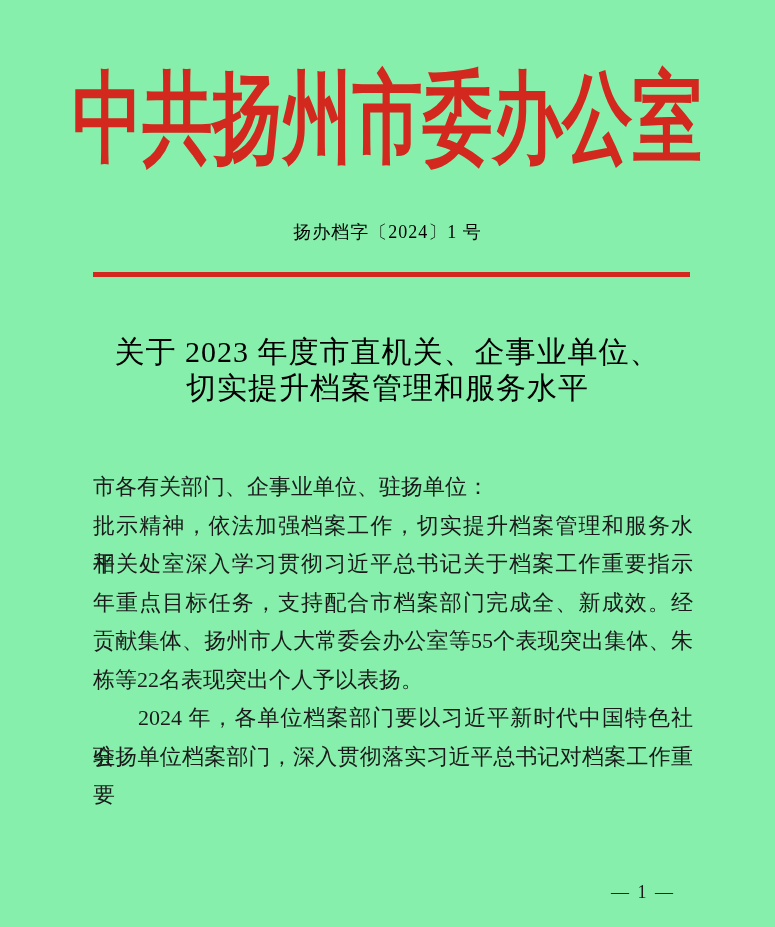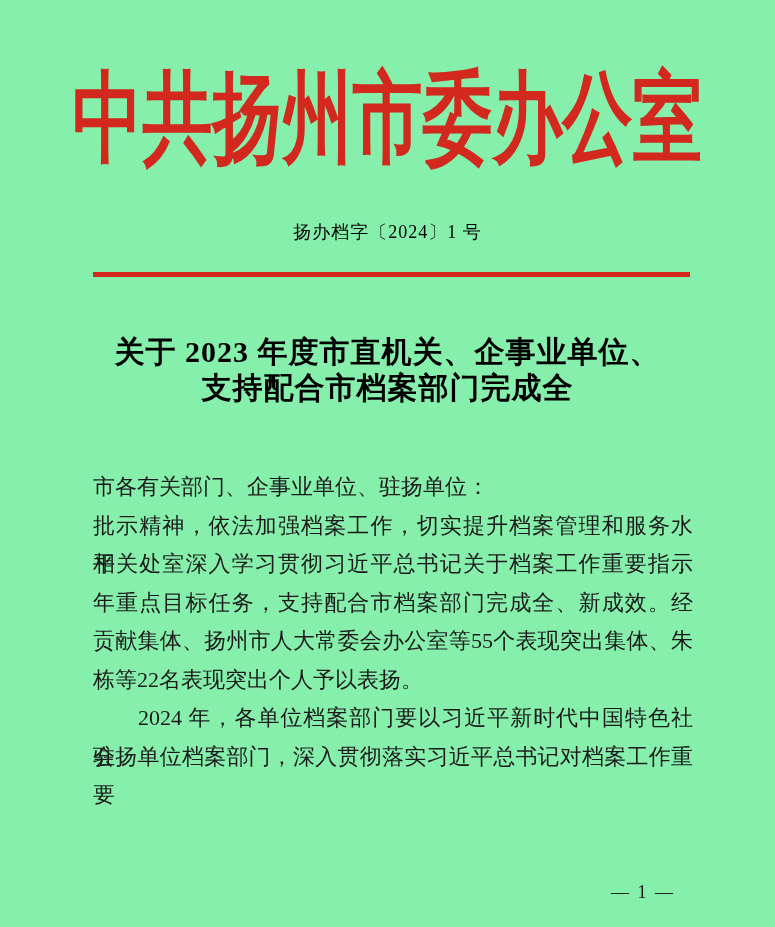--- a/index.html
+++ b/index.html
@@ -45,21 +45,21 @@
     top: 272px; left: 93px;
     width: 597px; height: 5px;
     background: var(--accent-red);
   }
   
   .doc-title {
     position: absolute;
     top: 334px; left: 0; width: 775px;
     text-align: center;
     font-size: 30px;
-    font-weight: 700;
+    font-weight: 400;
     line-height: 36px;
     color: #000000;
     letter-spacing: 1px;
   }
   
   .body-text {
     position: absolute;
     top: 468px; left: 93px;
     width: 600px;
     font-size: 22px;
@@ -92,21 +92,21 @@
 <div class="page">
 
   <div class="org-name">中共扬州市委办公室</div>
 
   <div class="doc-number">扬办档字〔2024〕1 号</div>
 
   <div class="red-rule"></div>
 
   <div class="doc-title">
     <div>关于 2023 年度市直机关、企事业单位、</div>
-    <div>支持配合市档案部门完成全</div>
+    <div>切实提升档案管理和服务水平</div>
   </div>
 
   <div class="body-text">
     <div class="line">市各有关部门、企事业单位、驻扬单位：</div>
 
     <div class="line j">批示精神，依法加强档案工作，切实提升档案管理和服务水平，</div>
     <div class="line j">相关处室深入学习贯彻习近平总书记关于档案工作重要指示</div>
     <div class="line j">年重点目标任务，支持配合市档案部门完成全、新成效。经</div>
     <div class="line j">贡献集体、扬州市人大常委会办公室等55个表现突出集体、朱</div>
     <div class="line">栋等22名表现突出个人予以表扬。</div>

